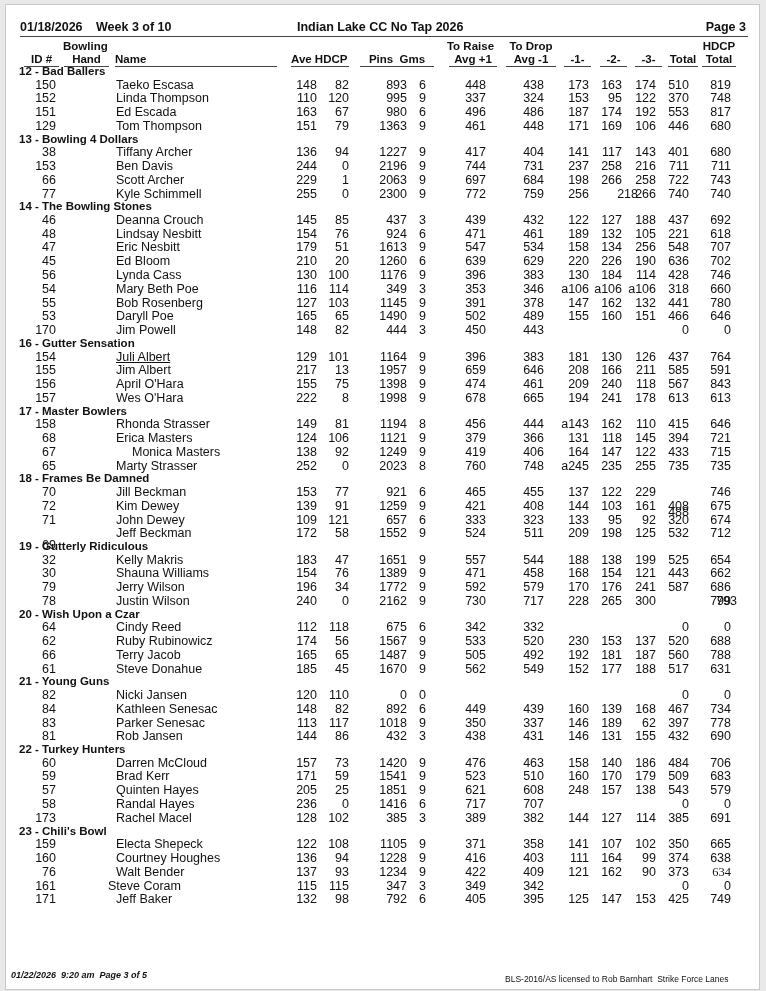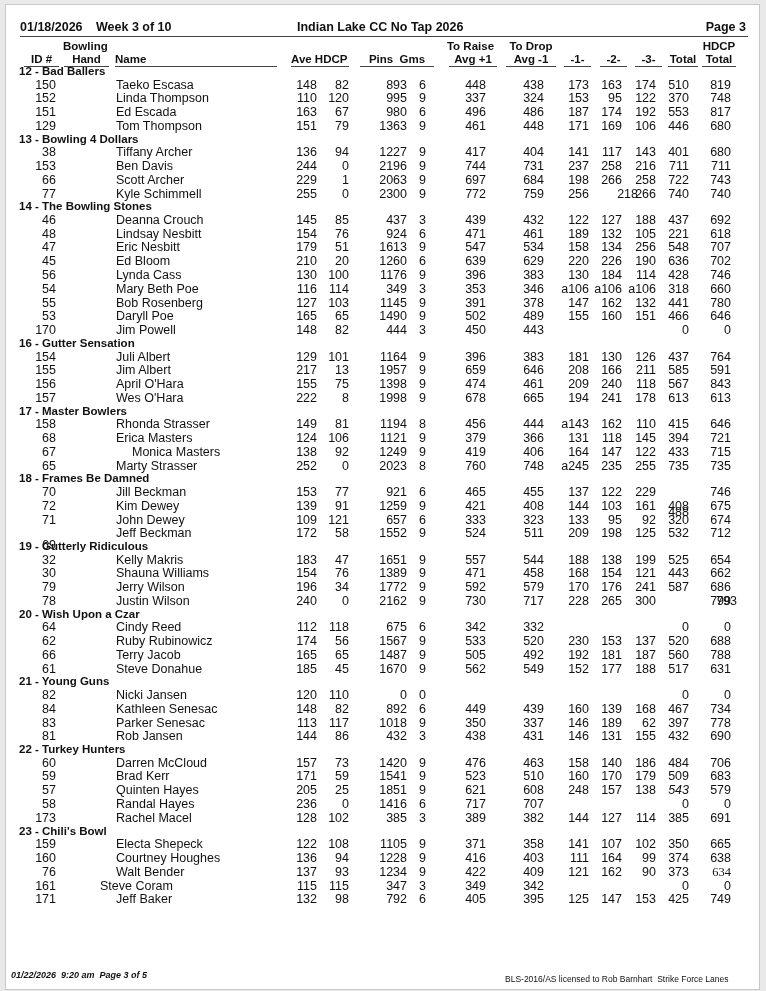--- a/index.html
+++ b/index.html
@@ -345,21 +345,21 @@
         <span class="c r" style="left: 588px; width: 28px;"></span>
         <span class="c r" style="left: 622px; width: 28px;"></span>
         <span class="c r" style="left: 655px; width: 28px;">0</span>
         <span class="c r" style="left: 695px; width: 30px;">0</span>
       </div>
       <div class="row team">
         <span>16 - Gutter Sensation</span>
       </div>
       <div class="row">
         <span class="c r" style="left: 20px; width: 30px;">154</span>
-        <span class="c" style="left: 110px; width: 160px;">Juli Albert</span>
+        <span class="c" style="left: 110px; width: 160px; text-decoration: underline;">Juli Albert</span>
         <span class="c r" style="left: 285px; width: 26px;">129</span>
         <span class="c r" style="left: 315px; width: 28px;">101</span>
         <span class="c r" style="left: 365px; width: 36px;">1164</span>
         <span class="c r" style="left: 408px; width: 12px;">9</span>
         <span class="c r" style="left: 450px; width: 30px;">396</span>
         <span class="c r" style="left: 508px; width: 30px;">383</span>
         <span class="c r" style="left: 555px; width: 28px;">181</span>
         <span class="c r" style="left: 588px; width: 28px;">130</span>
         <span class="c r" style="left: 622px; width: 28px;">126</span>
         <span class="c r" style="left: 655px; width: 28px;">437</span>
@@ -763,21 +763,21 @@
         <span class="c" style="left: 110px; width: 160px;">Quinten Hayes</span>
         <span class="c r" style="left: 285px; width: 26px;">205</span>
         <span class="c r" style="left: 315px; width: 28px;">25</span>
         <span class="c r" style="left: 365px; width: 36px;">1851</span>
         <span class="c r" style="left: 408px; width: 12px;">9</span>
         <span class="c r" style="left: 450px; width: 30px;">621</span>
         <span class="c r" style="left: 508px; width: 30px;">608</span>
         <span class="c r" style="left: 555px; width: 28px;">248</span>
         <span class="c r" style="left: 588px; width: 28px;">157</span>
         <span class="c r" style="left: 622px; width: 28px;">138</span>
-        <span class="c r" style="left: 655px; width: 28px; font-style: italic;">543</span>
+        <span class="c r" style="left: 655px; width: 28px;">543</span>
         <span class="c r" style="left: 695px; width: 30px;">579</span>
       </div>
       <div class="row">
         <span class="c r" style="left: 20px; width: 30px;">58</span>
         <span class="c" style="left: 110px; width: 160px;">Randal Hayes</span>
         <span class="c r" style="left: 285px; width: 26px;">236</span>
         <span class="c r" style="left: 315px; width: 28px;">0</span>
         <span class="c r" style="left: 365px; width: 36px;">1416</span>
         <span class="c r" style="left: 408px; width: 12px;">6</span>
         <span class="c r" style="left: 450px; width: 30px;">717</span>
@@ -846,21 +846,21 @@
         <span class="c r" style="left: 450px; width: 30px;">422</span>
         <span class="c r" style="left: 508px; width: 30px;">409</span>
         <span class="c r" style="left: 555px; width: 28px;">121</span>
         <span class="c r" style="left: 588px; width: 28px;">162</span>
         <span class="c r" style="left: 622px; width: 28px;">90</span>
         <span class="c r" style="left: 655px; width: 28px;">373</span>
         <span class="c r" style="left: 695px; width: 30px; font-family: Liberation Serif, serif;">634</span>
       </div>
       <div class="row">
         <span class="c r" style="left: 20px; width: 30px;">161</span>
-        <span class="c" style="left: 94px; width: 160px;">Steve Coram</span>
+        <span class="c" style="left: 102px; width: 160px;">Steve Coram</span>
         <span class="c r" style="left: 285px; width: 26px;">115</span>
         <span class="c r" style="left: 315px; width: 28px;">115</span>
         <span class="c r" style="left: 365px; width: 36px;">347</span>
         <span class="c r" style="left: 408px; width: 12px;">3</span>
         <span class="c r" style="left: 450px; width: 30px;">349</span>
         <span class="c r" style="left: 508px; width: 30px;">342</span>
         <span class="c r" style="left: 555px; width: 28px;"></span>
         <span class="c r" style="left: 588px; width: 28px;"></span>
         <span class="c r" style="left: 622px; width: 28px;"></span>
         <span class="c r" style="left: 655px; width: 28px;">0</span>

